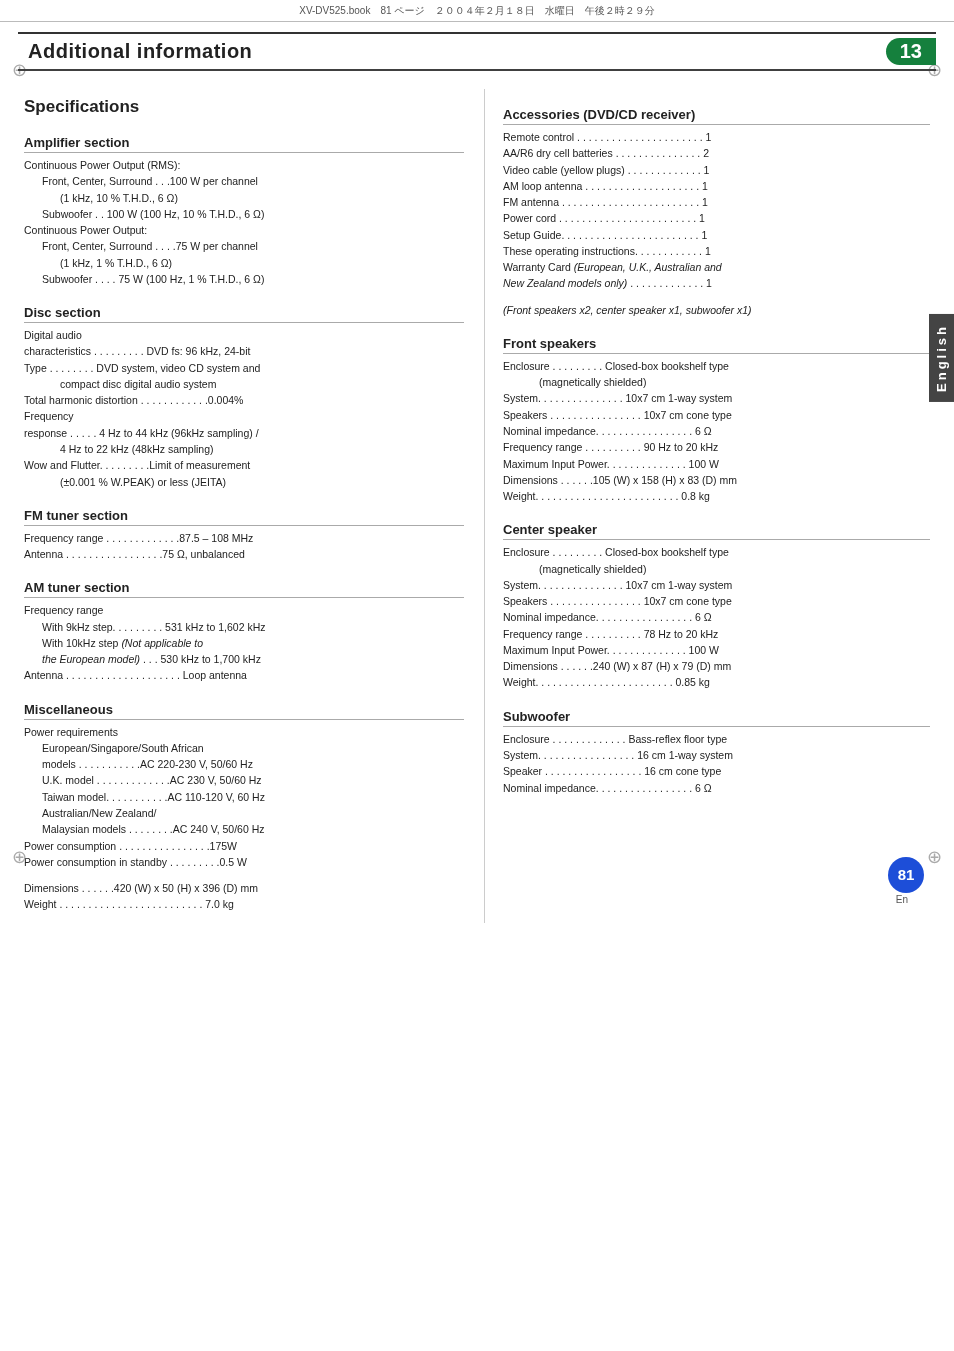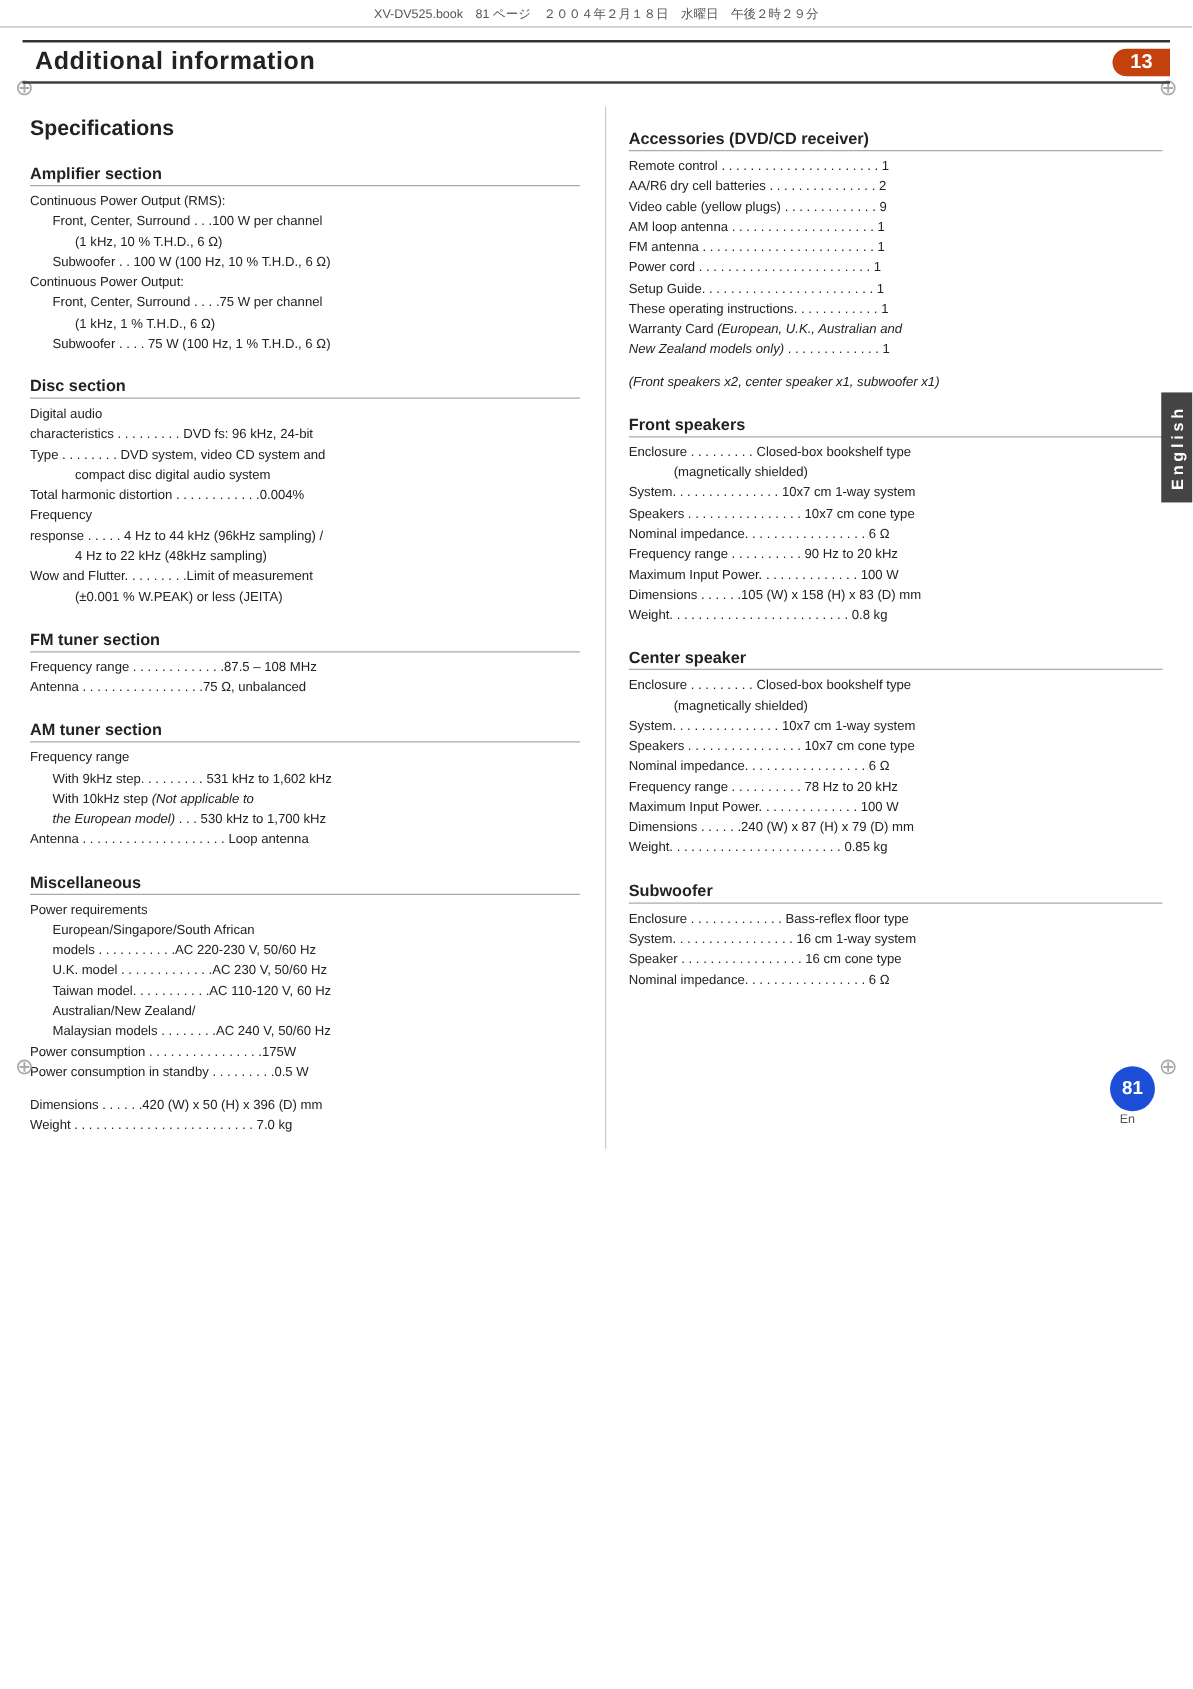--- a/index.html
+++ b/index.html
@@ -25,23 +25,23 @@
       align-items: center;
       justify-content: space-between;
     }
     .header-title {
       font-size: 20px;
       font-weight: bold;
       padding-left: 10px;
       letter-spacing: 0.5px;
     }
     .header-num {
-      background: #c2410c;
+      background: #15803d;
       color: #fff;
-      font-size: 16px;
+      font-size: 20px;
       font-weight: bold;
       padding: 2px 14px;
       border-radius: 14px 0 0 14px;
       margin-right: 0;
       text-align: center;
     }
 
     
     .meta-line {
       text-align: center;
@@ -245,21 +245,21 @@
         <p>Weight . . . . . . . . . . . . . . . . . . . . . . . . . 7.0 kg</p>
       </div>
     </div>
 
     <div class="col-right">
 
       <div class="section-title">Accessories (DVD/CD receiver)</div>
       <div class="spec-block">
         <p>Remote control . . . . . . . . . . . . . . . . . . . . . . 1</p>
         <p>AA/R6 dry cell batteries . . . . . . . . . . . . . . . 2</p>
-        <p>Video cable (yellow plugs) . . . . . . . . . . . . . 9</p>
+        <p>Video cable (yellow plugs) . . . . . . . . . . . . . 1</p>
         <p>AM loop antenna  . . . . . . . . . . . . . . . . . . . . 1</p>
         <p>FM antenna  . . . . . . . . . . . . . . . . . . . . . . . . 1</p>
         <p>Power cord  . . . . . . . . . . . . . . . . . . . . . . . . 1</p>
         <p>Setup Guide. . . . . . . . . . . . . . . . . . . . . . . . 1</p>
         <p>These operating instructions. . . . . . . . . . . . 1</p>
         <p>Warranty Card <em>(European, U.K., Australian and</em></p>
         <p><em>New Zealand models only)</em> . . . . . . . . . . . . . 1</p>
       </div>
 
       <div class="spec-block">

